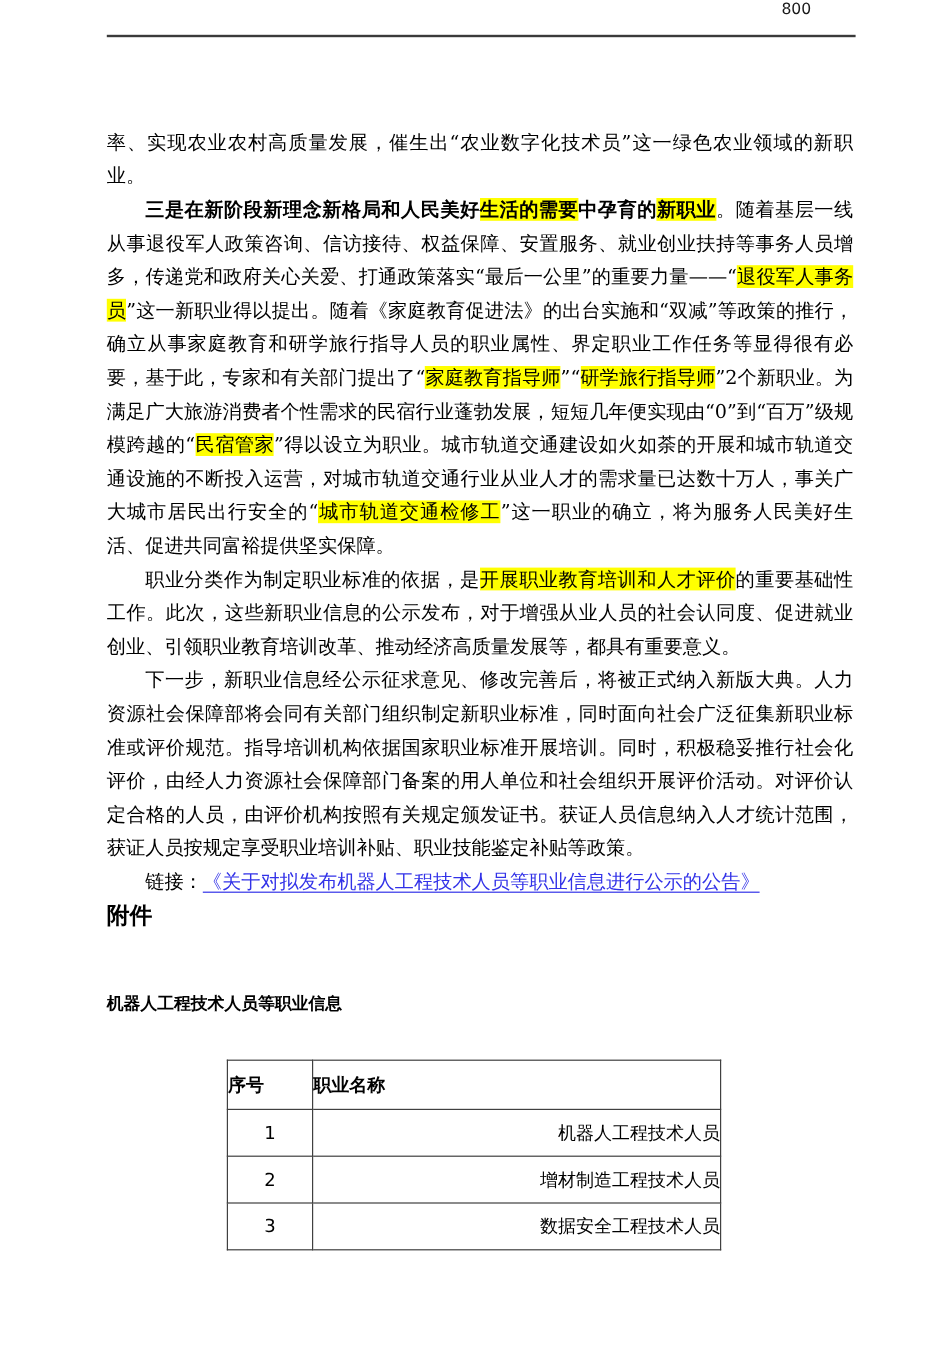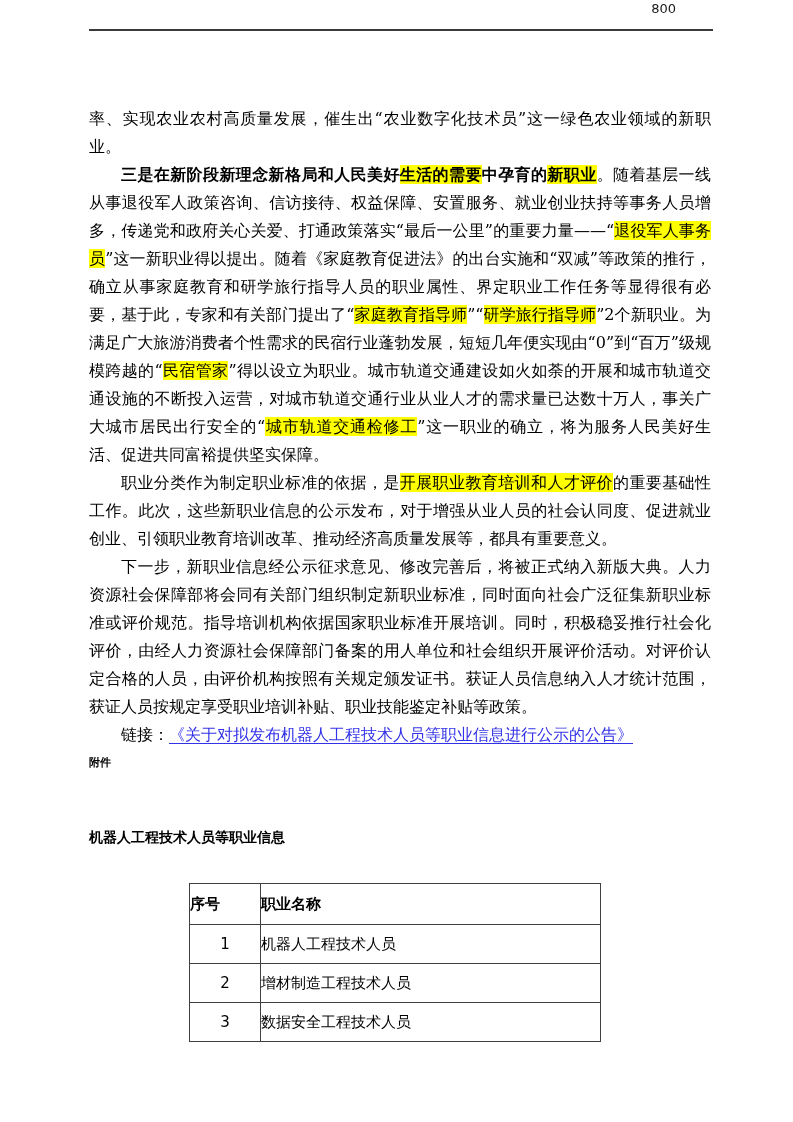--- a/index.html
+++ b/index.html
@@ -38,21 +38,21 @@
   .b{font-weight:bold;}
   .hl{background:var(--highlight);}
   .doc-link{
     color:var(--link-blue);
     text-decoration:underline;
     text-underline-offset:3px;
   }
   .attachment{
     margin-top:14px;
     font-weight:bold;
-    font-size:11px;
+    font-size:19px;
   }
   .table-title{
     margin-top:50px;
     text-align:left;
     font-family:"DejaVu Sans", sans-serif;
     font-weight:bold;
     font-size:14px;
     line-height:20px;
   }
   table.occ{
@@ -74,21 +74,21 @@
     text-align:left;
     vertical-align:middle;
   }
   table.occ td{
     height:38px;
     vertical-align:middle;
   }
   .col-no{width:71px;}
   .col-name{width:340px;}
   td.c-no{text-align:center;}
-  td.c-name{text-align:left;padding-left:13px;margin-top:47px;}
+  td.c-name{text-align:right;padding-left:13px;margin-top:47px;}
 </style>
 </head>
 <body>
 
 <div class="page">
 
   <div class="pageno">800</div>
   <div class="toprule"></div>
 
   <div class="docbody">

